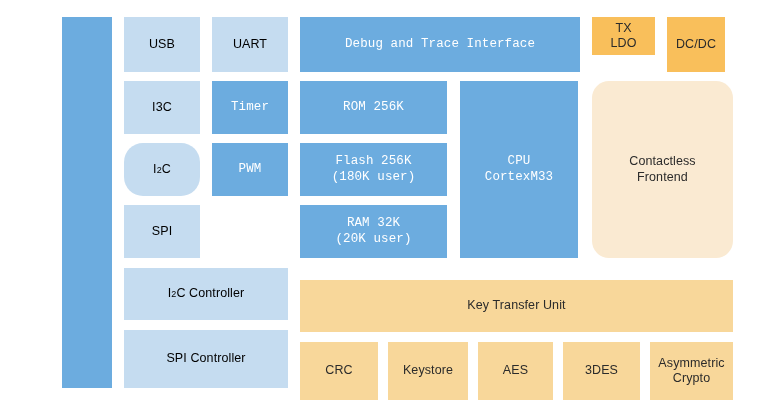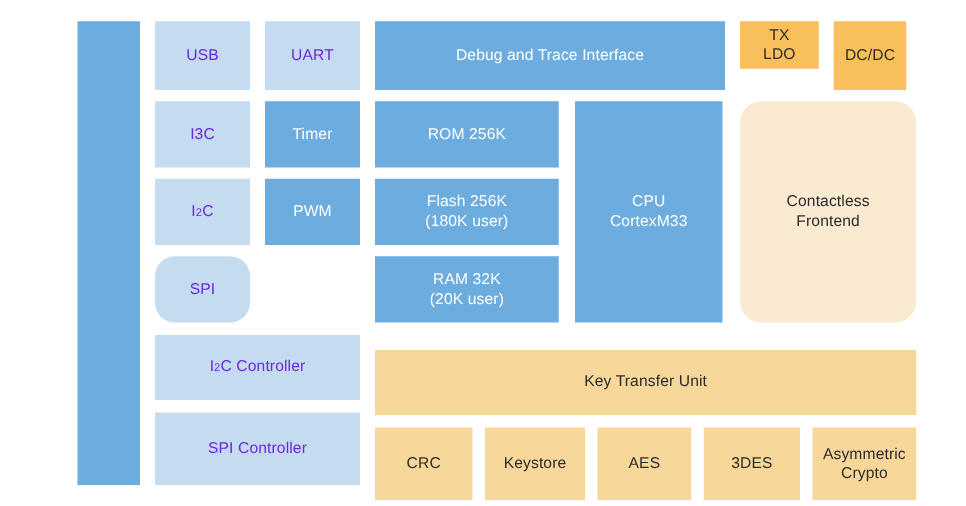--- a/index.html
+++ b/index.html
@@ -25,22 +25,22 @@
     display: flex;
     align-items: center;
     justify-content: center;
     text-align: center;
     line-height: 1.22;
     font-size: 12.5px;
     letter-spacing: 0.1px;
     padding: 1px 3px;
     white-space: pre-line;
   }
-  .c-lightblue { background: #c5dcf0; color: #6d28d9; }
-  .c-midblue   { background: #6cacdf; color: #ffffff; }
+  .c-lightblue { background: #c5dcf0; color: #000000; }
+  .c-midblue   { background: #6cacdf; color: #ffffff; font-family: Liberation Mono, monospace; }
   .c-amber     { background: #f9bf5b; color: #2b2b2b; }
   .c-lightamber{ background: #f8d79a; color: #2b2b2b; margin-top: 12px; }
   .c-cream     { background: #faead2; color: #2b2b2b; }
   .c-bar       { background: #6cacdf; }
   .sup { font-size: 0.72em; vertical-align: super; line-height: 0; }
 </style>
 </head>
 <body>
 
 <div id="canvas" style="width: 773px; height: 405px; background: rgb(255, 255, 255);">
@@ -51,25 +51,25 @@
     <div class="blk c-amber" style="left: 592px; top: 17px; width: 63px; height: 38px;">TX
 LDO</div>
     <div class="blk c-amber" style="left: 667px; top: 17px; width: 58px; height: 55px;">DC/DC</div>
     <div class="blk c-lightblue" style="left: 124px; top: 81px; width: 76px; height: 53px;">I3C</div>
     <div class="blk c-midblue" style="left: 212px; top: 81px; width: 76px; height: 53px;">Timer</div>
     <div class="blk c-midblue" style="left: 300px; top: 81px; width: 147px; height: 53px;">ROM 256K</div>
     <div class="blk c-midblue" style="left: 460px; top: 81px; width: 118px; height: 177px;">CPU
 CortexM33</div>
     <div class="blk c-cream" style="left: 592px; top: 81px; width: 141px; height: 177px; border-radius: 17px;">Contactless
 Frontend</div>
-    <div class="blk c-lightblue" style="left: 124px; top: 143px; width: 76px; height: 53px;">I<span class="sup">2</span>C</div>
+    <div class="blk c-lightblue" style="left: 124px; top: 143px; width: 76px; height: 53px; border-radius: 19px;">I<span class="sup">2</span>C</div>
     <div class="blk c-midblue" style="left: 212px; top: 143px; width: 76px; height: 53px;">PWM</div>
     <div class="blk c-midblue" style="left: 300px; top: 143px; width: 147px; height: 53px;">Flash 256K
 (180K user)</div>
-    <div class="blk c-lightblue" style="left: 124px; top: 205px; width: 76px; height: 53px; border-radius: 16px;">SPI</div>
+    <div class="blk c-lightblue" style="left: 124px; top: 205px; width: 76px; height: 53px;">SPI</div>
     <div class="blk c-midblue" style="left: 300px; top: 205px; width: 147px; height: 53px;">RAM 32K
 (20K user)</div>
     <div class="blk c-lightblue" style="left: 124px; top: 268px; width: 164px; height: 52px;">I<span class="sup">2</span>C Controller</div>
     <div class="blk c-lightamber" style="left: 300px; top: 268px; width: 433px; height: 52px;">Key Transfer Unit</div>
     <div class="blk c-lightblue" style="left: 124px; top: 330px; width: 164px; height: 58px;">SPI Controller</div>
     <div class="blk c-lightamber" style="left: 300px; top: 330px; width: 78px; height: 58px;">CRC</div>
     <div class="blk c-lightamber" style="left: 388px; top: 330px; width: 80px; height: 58px;">Keystore</div>
     <div class="blk c-lightamber" style="left: 478px; top: 330px; width: 75px; height: 58px;">AES</div>
     <div class="blk c-lightamber" style="left: 563px; top: 330px; width: 77px; height: 58px;">3DES</div>
     <div class="blk c-lightamber" style="left: 650px; top: 330px; width: 83px; height: 58px;">Asymmetric

